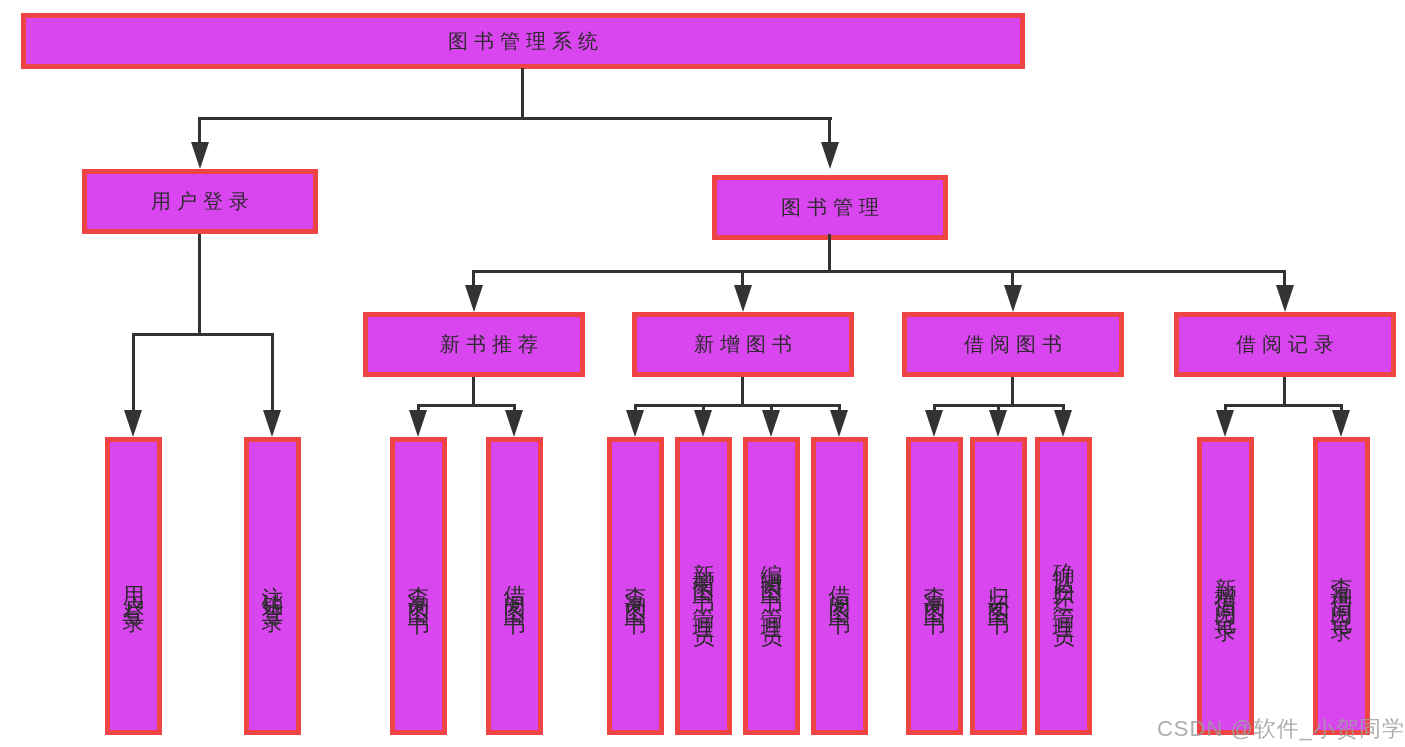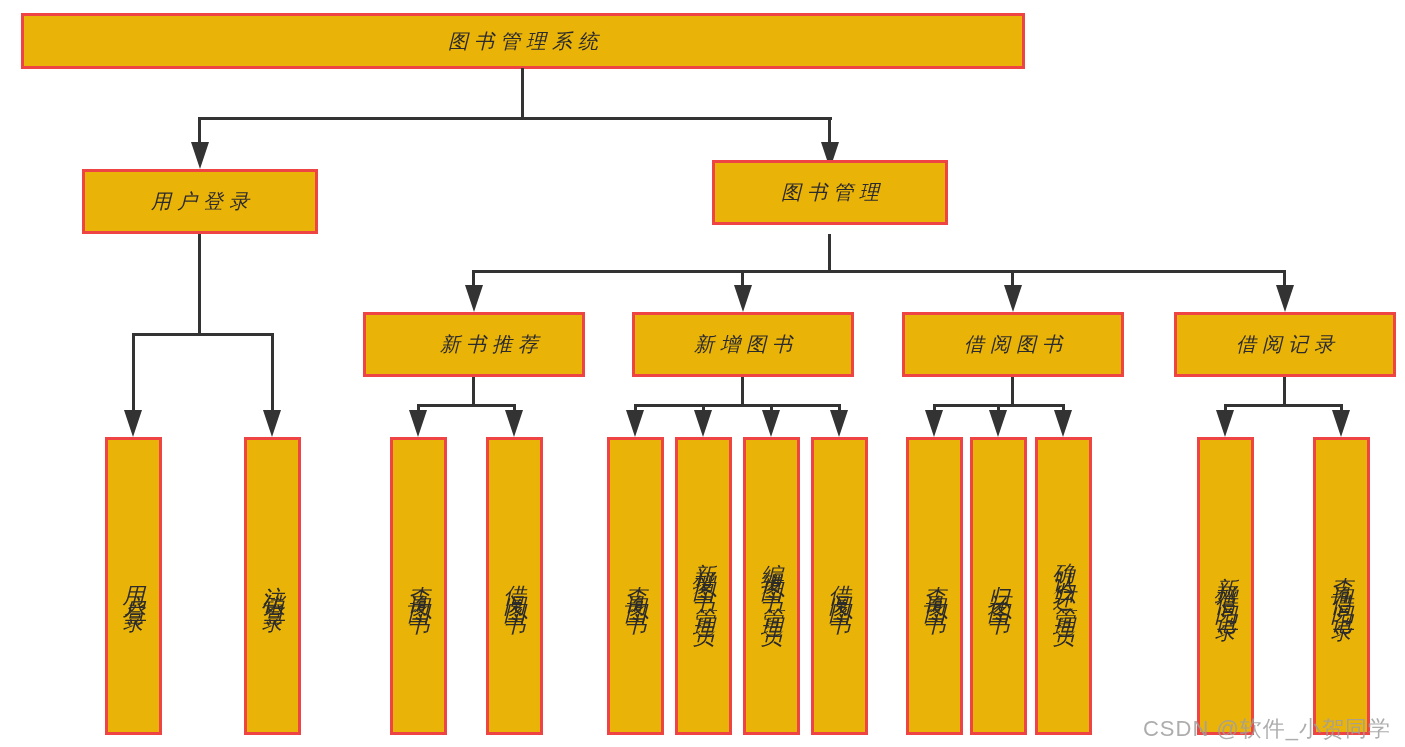--- a/index.html
+++ b/index.html
@@ -11,24 +11,23 @@
   .canvas {
     position: relative;
     width: 1405px;
     height: 747px;
     background: #ffffff;
     overflow: hidden;
   }
   .node {
     position: absolute;
     box-sizing: border-box;
-    border: 3px solid #ef4444;
-    background: #eab308;
+    border: 5px solid #ef4444;
+    background: #d946ef;
     color: #2b2b2b;
-    font-style: italic;
   }
   .node.h {
     display: flex;
     align-items: center;
     justify-content: center;
     font-size: 20px;
     letter-spacing: 6px;
     padding-left: 6px;
     white-space: nowrap;
   }
@@ -54,21 +53,21 @@
   .ar {
     position: absolute;
     width: 0;
     height: 0;
     border-left: 9px solid transparent;
     border-right: 9px solid transparent;
     border-top: 27px solid #333333;
   }
   .watermark {
     position: absolute;
-    right: 14px;
+    right: 0;
     bottom: 3px;
     font-size: 22px;
     color: #9f9f9f;
     opacity: 0.85;
     letter-spacing: 1px;
     z-index: 5;
     white-space: nowrap;
   }
 </style>
 </head>
@@ -79,21 +78,21 @@
   <div class="node h" style="left:21px; top:13px; width:1004px; height:56px;">图书管理系统</div>
 
   <div class="vl" style="left:521px; top:68px; height:52px;"></div>
   <div class="hl" style="left:198px; top:117px; width:634px;"></div>
   <div class="vl" style="left:198px; top:117px; height:31px;"></div>
   <div class="ar" style="left:191px; top:142px;"></div>
   <div class="vl" style="left:828px; top:117px; height:31px;"></div>
   <div class="ar" style="left:821px; top:142px;"></div>
 
   <div class="node h" style="left:82px; top:169px; width:236px; height:65px;">用户登录</div>
-  <div class="node h" style="left:712px; top:160px; width:236px; height:65px;">图书管理</div>
+  <div class="node h" style="left:712px; top:175px; width:236px; height:65px;">图书管理</div>
 
   <div class="vl" style="left:198px; top:234px; height:102px;"></div>
   <div class="hl" style="left:132px; top:333px; width:142px;"></div>
   <div class="vl" style="left:132px; top:333px; height:80px;"></div>
   <div class="ar" style="left:124px; top:410px;"></div>
   <div class="vl" style="left:271px; top:333px; height:80px;"></div>
   <div class="ar" style="left:263px; top:410px;"></div>
 
   <div class="vl" style="left:828px; top:234px; height:39px;"></div>
   <div class="hl" style="left:472px; top:270px; width:814px;"></div>

